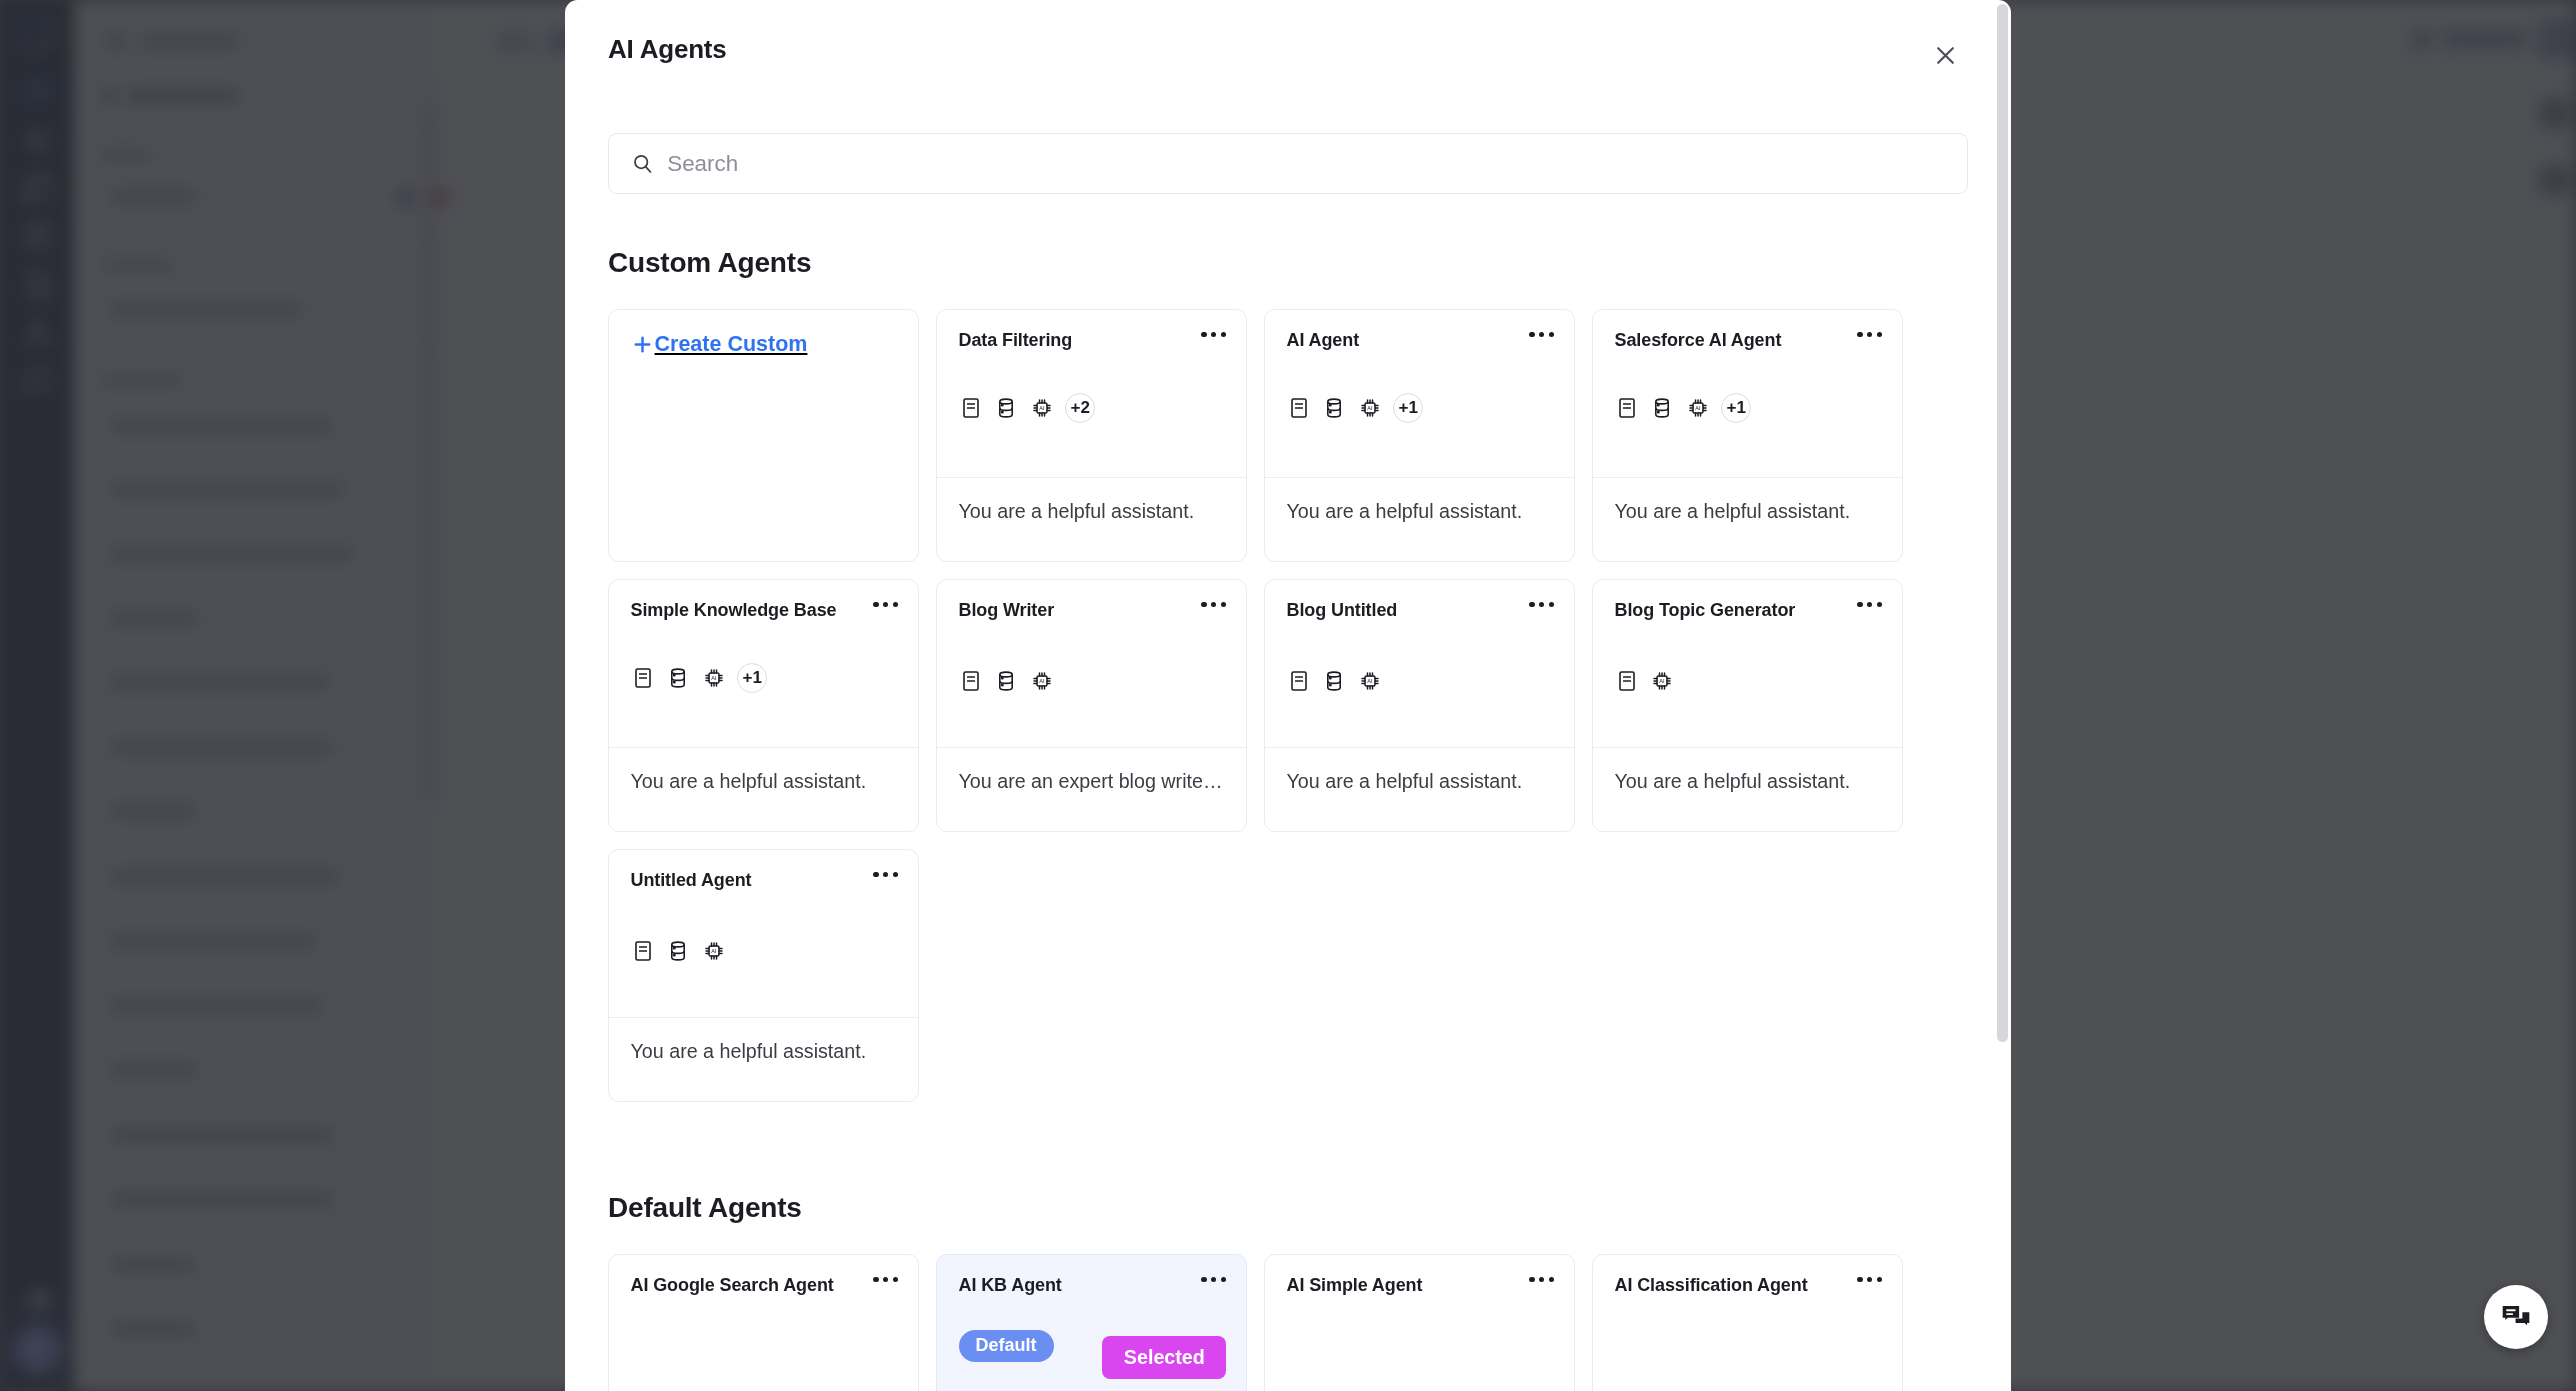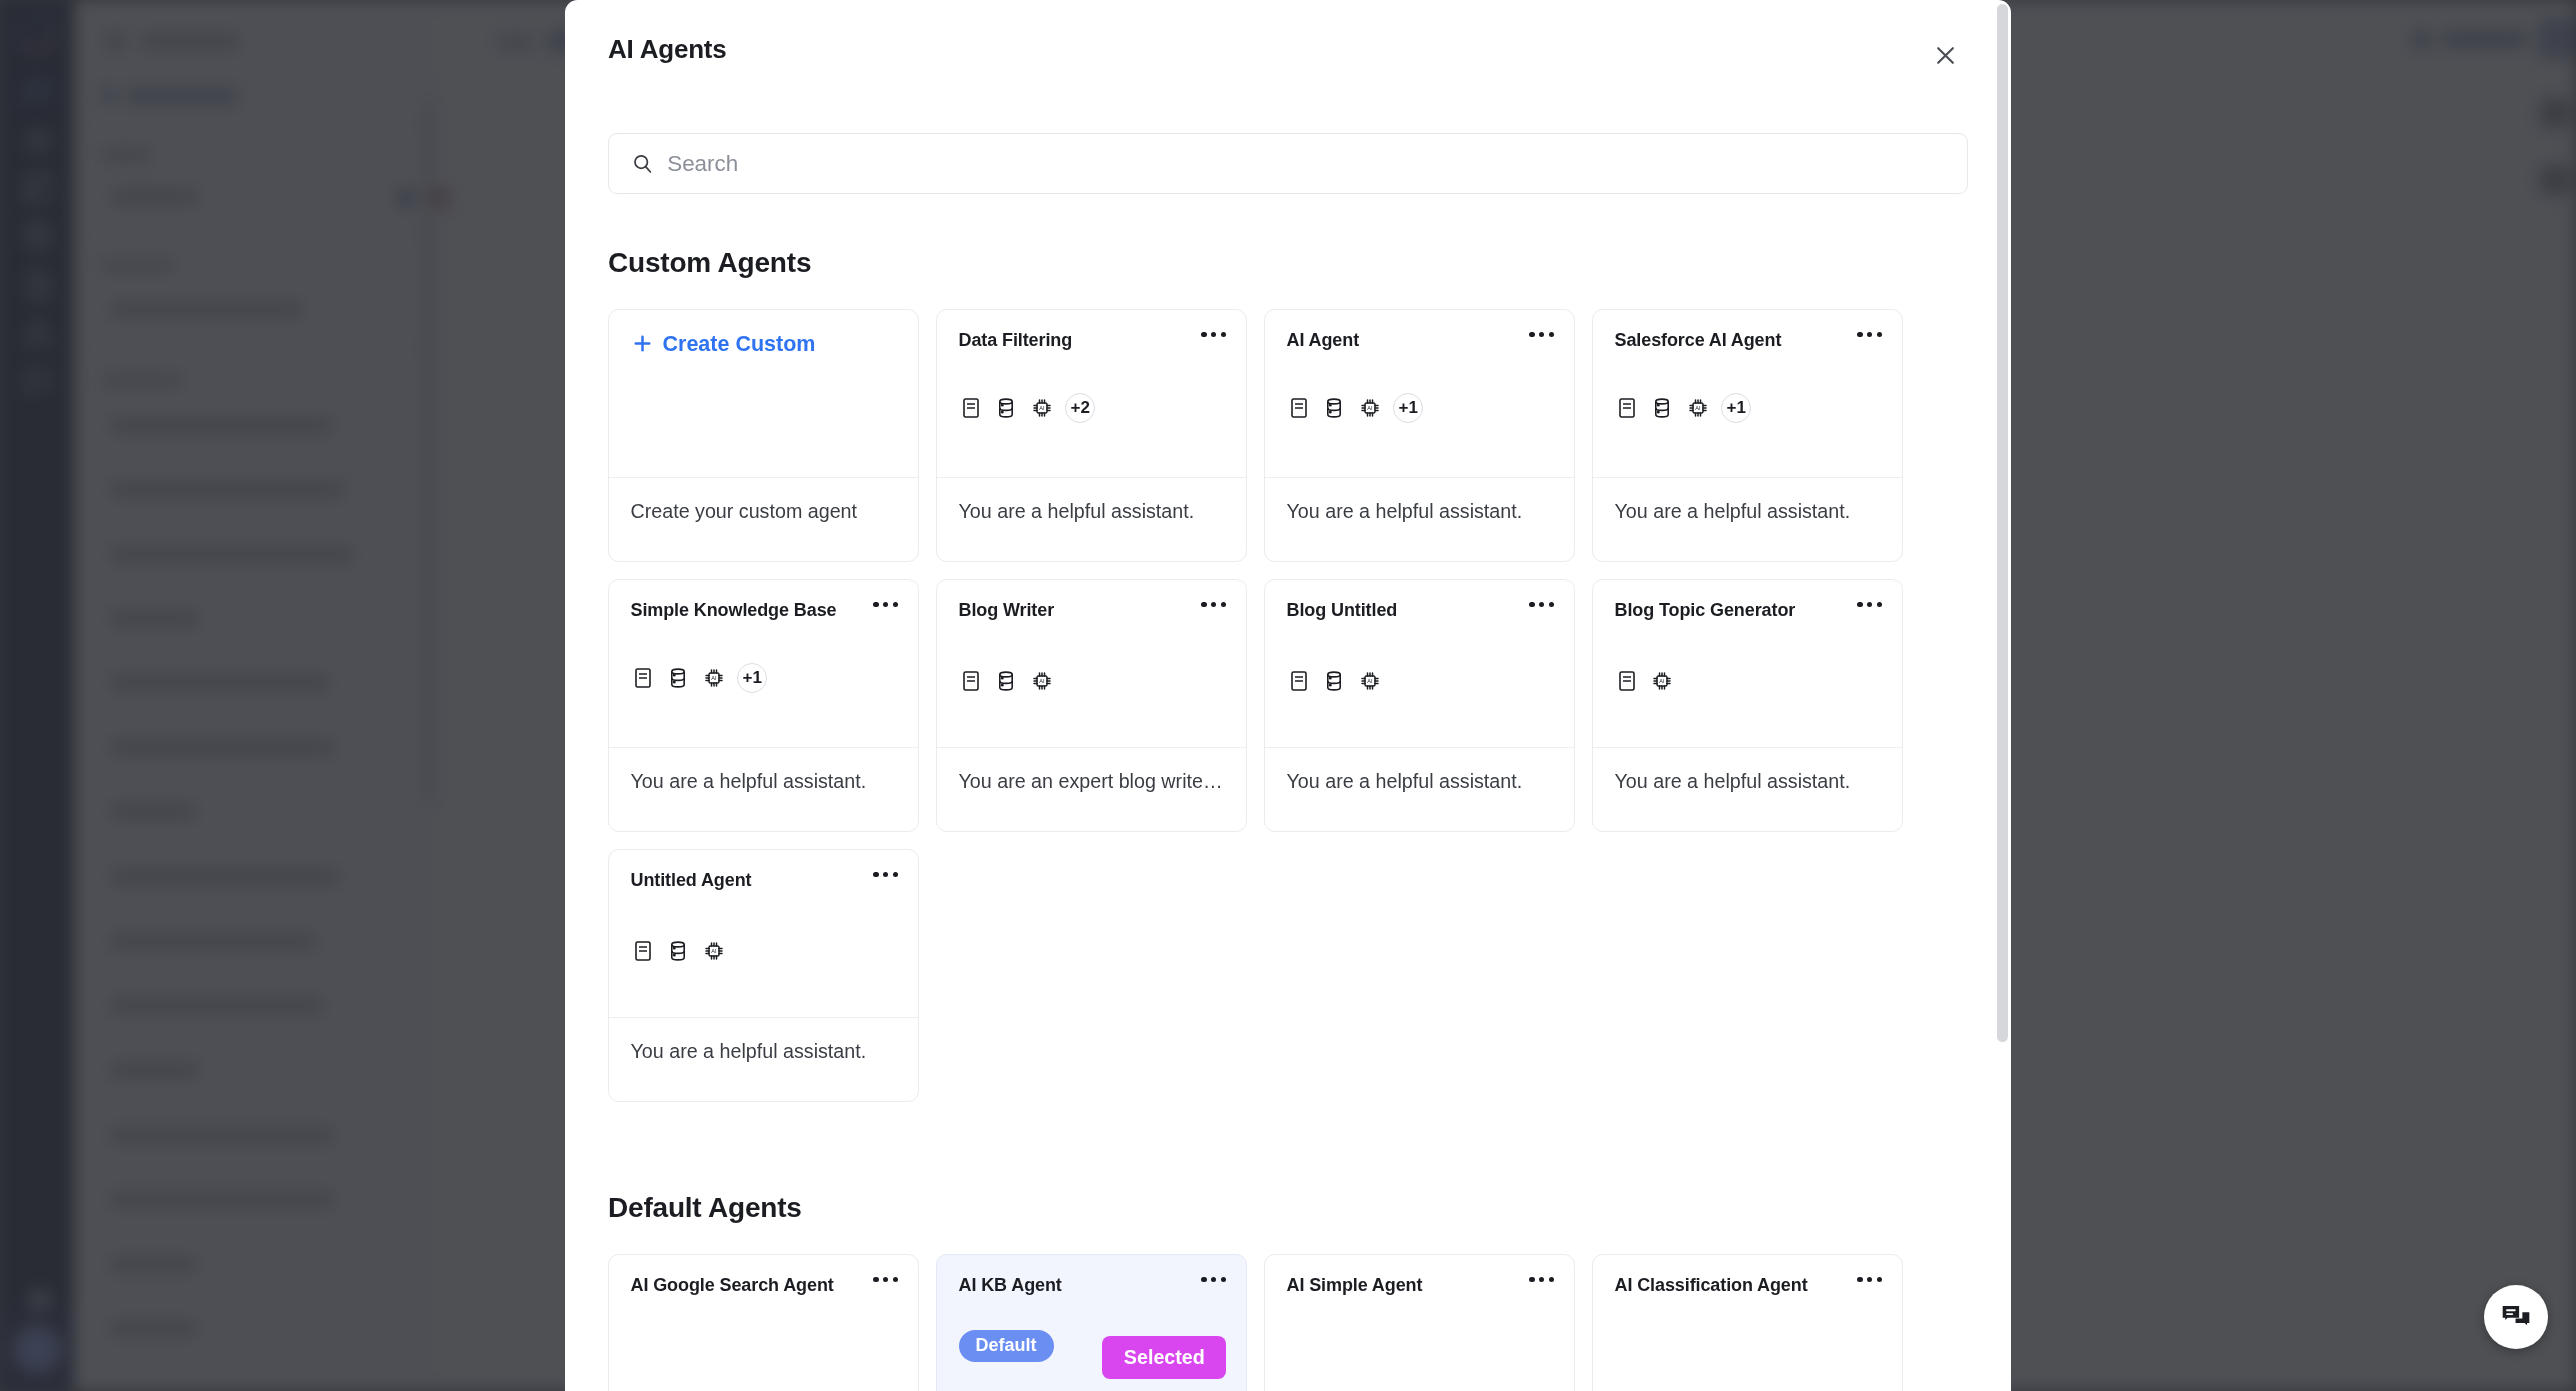--- a/index.html
+++ b/index.html
@@ -156,22 +156,23 @@
     padding: 21.5px;
     height: 84px;
   }
   .card-desc {
     font-size: 19.7px; color: #3a3d44;
     white-space: nowrap; overflow: hidden; text-overflow: ellipsis;
   }
 
   
   .create-card .create-row {
-    display: flex; align-items: flex-start; gap: 9px;
+    display: flex; align-items: center; gap: 1px;
     padding: 21.5px 21.5px 0 21.5px;
+    text-decoration: underline;
   }
   .create-label { font-size: 21.5px; font-weight: 600; color: #2f73f0; }
 
   
   #modal-scroll-track {
     position: absolute; right: 2.7px; top: 0; width: 11.6px; height: 100%;
     background: transparent; z-index: 35;
   }
   #modal-scroll-thumb {
     position: absolute; right: 2.7px; top: 3.6px; width: 11.6px; height: 1038px;
@@ -351,23 +352,20 @@
       <div class="card create-card">
         <div class="card-top" style="padding:0;">
           <div class="create-row">
             <svg width="23" height="23" viewBox="0 0 24 24" fill="none" stroke="#2f73f0" stroke-width="2.6" stroke-linecap="round">
               <line x1="12" y1="5" x2="12" y2="19"></line>
                 <line x1="5" y1="12" x2="19" y2="12"></line>
             </svg>
             <span class="create-label">Create Custom</span>
           </div>
         </div>
-        <div class="card-foot">
-          <div class="card-desc">Create your custom agent</div>
-        </div>
       </div>
 
       <div class="card">
         <div class="card-top">
           <div class="card-name">Data Filtering</div>
           <div class="dots">
               <i></i>
               <i></i>
               <i></i>
             </div>

